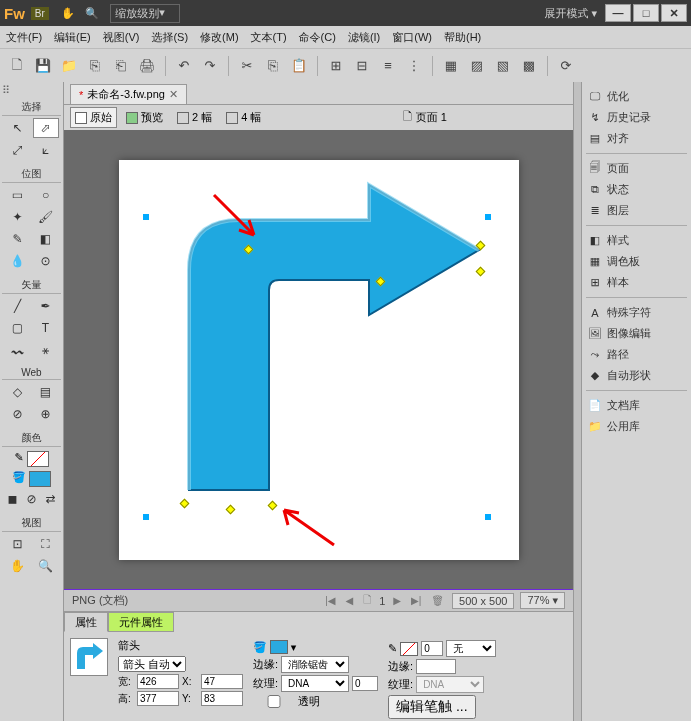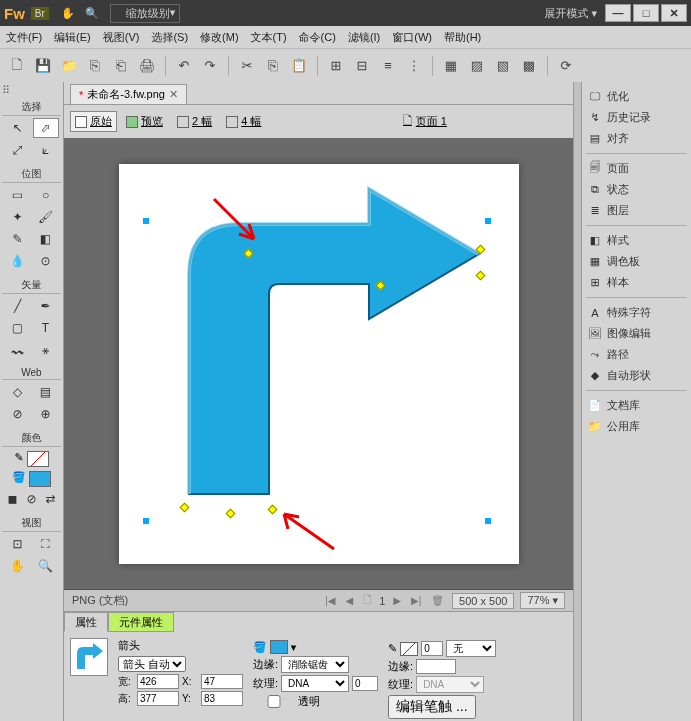--- a/index.html
+++ b/index.html
@@ -1,21 +1,21 @@
 <!DOCTYPE html>
 <html><head>
 <meta charset="utf-8">
 <style>
 * { box-sizing: border-box; margin: 0; padding: 0; font-family: "Microsoft YaHei", Arial, sans-serif; font-size: 11px; }
 body { background: #4a4a4a; width: 691px; height: 721px; overflow: hidden; }
 .titlebar { background: #3a3a3a; height: 26px; display: flex; align-items: center; padding: 0 4px; color: #ccc; }
 .titlebar .logo { color: #fbb040; font-weight: bold; margin-right: 6px; font-size: 15px; }
 .titlebar .br { background: #5a5a1a; color: #ddd; padding: 1px 4px; font-size: 10px; margin-right: 8px; }
 .titlebar .tb-icon { margin: 0 5px; color: #ccc; cursor: pointer; }
-.titlebar .zoom-sel { background: #3a3a3a; border: 1px solid #666; color: #ccc; padding: 1px 4px; margin-left: 6px; width: 70px; display:inline-flex; justify-content:flex-end; }
+.titlebar .zoom-sel { background: #3a3a3a; border: 1px solid #666; color: #ccc; padding: 1px 4px; margin-left: 6px; width: 70px; display:inline-flex; justify-content:flex-start; }
 .titlebar .spacer { flex: 1; }
 .titlebar .mode { color: #ccc; margin-right: 8px; }
 .titlebar .winbtns { display: flex; gap: 2px; }
 .titlebar .winbtn { width: 26px; height: 18px; background: #ddd; border: 1px solid #999; color: #333; display: flex; align-items: center; justify-content: center; cursor: pointer; font-weight: bold; }
 .menubar { background: #d4d4d4; height: 22px; display: flex; align-items: center; padding: 0 6px; gap: 12px; color: #222; }
 .menubar span { cursor: pointer; }
 .toolbar { background: #d4d4d4; height: 34px; border-top: 1px solid #bbb; display: flex; align-items: center; padding: 0 6px; gap: 4px; }
 .tb-btn { width: 22px; height: 22px; border: 1px solid transparent; display: flex; align-items: center; justify-content: center; color: #444; cursor: pointer; font-size: 13px; }
 .tb-sep { width: 1px; height: 20px; background: #aaa; margin: 0 3px; }
 .main { display: flex; height: 639px; }
@@ -24,21 +24,21 @@
 .lt-grid { display: grid; grid-template-columns: 26px 26px; gap: 2px; margin-bottom: 4px; }
 .lt-btn { width: 26px; height: 20px; border: 1px solid transparent; display: flex; align-items: center; justify-content: center; cursor: pointer; font-size: 12px; color: #333; }
 .lt-btn.sel { background: #fff; border-color: #888; }
 .lt-color { display: flex; gap: 3px; margin: 2px 0; }
 .lt-swatch { width: 22px; height: 16px; border: 1px solid #666; }
 .center { flex: 1; display: flex; flex-direction: column; background: #b8b8b8; }
 .tabbar { height: 22px; background: #d4d4d4; display: flex; align-items: flex-end; padding-left: 6px; }
 .tab { background: #e8e8e8; border: 1px solid #999; border-bottom: none; padding: 2px 8px; font-size: 11px; display: flex; align-items: center; gap: 4px; }
 .tab .dot { color: #d00; }
 .tab .close { cursor: pointer; color: #666; }
-.viewbar { height: 34px; background: #d4d4d4; border-top: 1px solid #999; display: flex; align-items: center; padding: 12px 6px; gap: 4px; text-decoration: underline; }
+.viewbar { height: 26px; background: #d4d4d4; border-top: 1px solid #999; display: flex; align-items: center; padding: 12px 6px; gap: 4px; }
 .vb-btn { padding: 2px 4px; border: 1px solid transparent; display: flex; align-items: center; gap: 3px; cursor: pointer; }
 .vb-btn.active { border-color: #888; background: #f0f0f0; }
 .vb-icon { width: 12px; height: 12px; border: 1px solid #666; display: inline-block; }
 .canvas-area { flex: 1; background: #6a6a6a; display: flex; align-items: center; justify-content: center; position: relative; overflow: hidden; }
 .canvas { width: 400px; height: 400px; background: #fff; position: relative; box-shadow: 0 0 8px rgba(0,0,0,0.4); }
 .arrow-shape { position: absolute; left: 30px; top: 20px; }
 .sel-handle { position: absolute; width: 6px; height: 6px; background: #0af; }
 .anchor { position: absolute; width: 7px; height: 7px; background: #ff0; border: 1px solid #880; transform: rotate(45deg); }
 .annot-arrow { position: absolute; color: #e00; font-size: 28px; }
 .statusbar { height: 22px; background: #c8c8c8; border-top: 1px solid #6d28d9; display: flex; align-items: center; padding: 0 8px; gap: 8px; font-size: 10px; color: #444; justify-content: space-between; }

